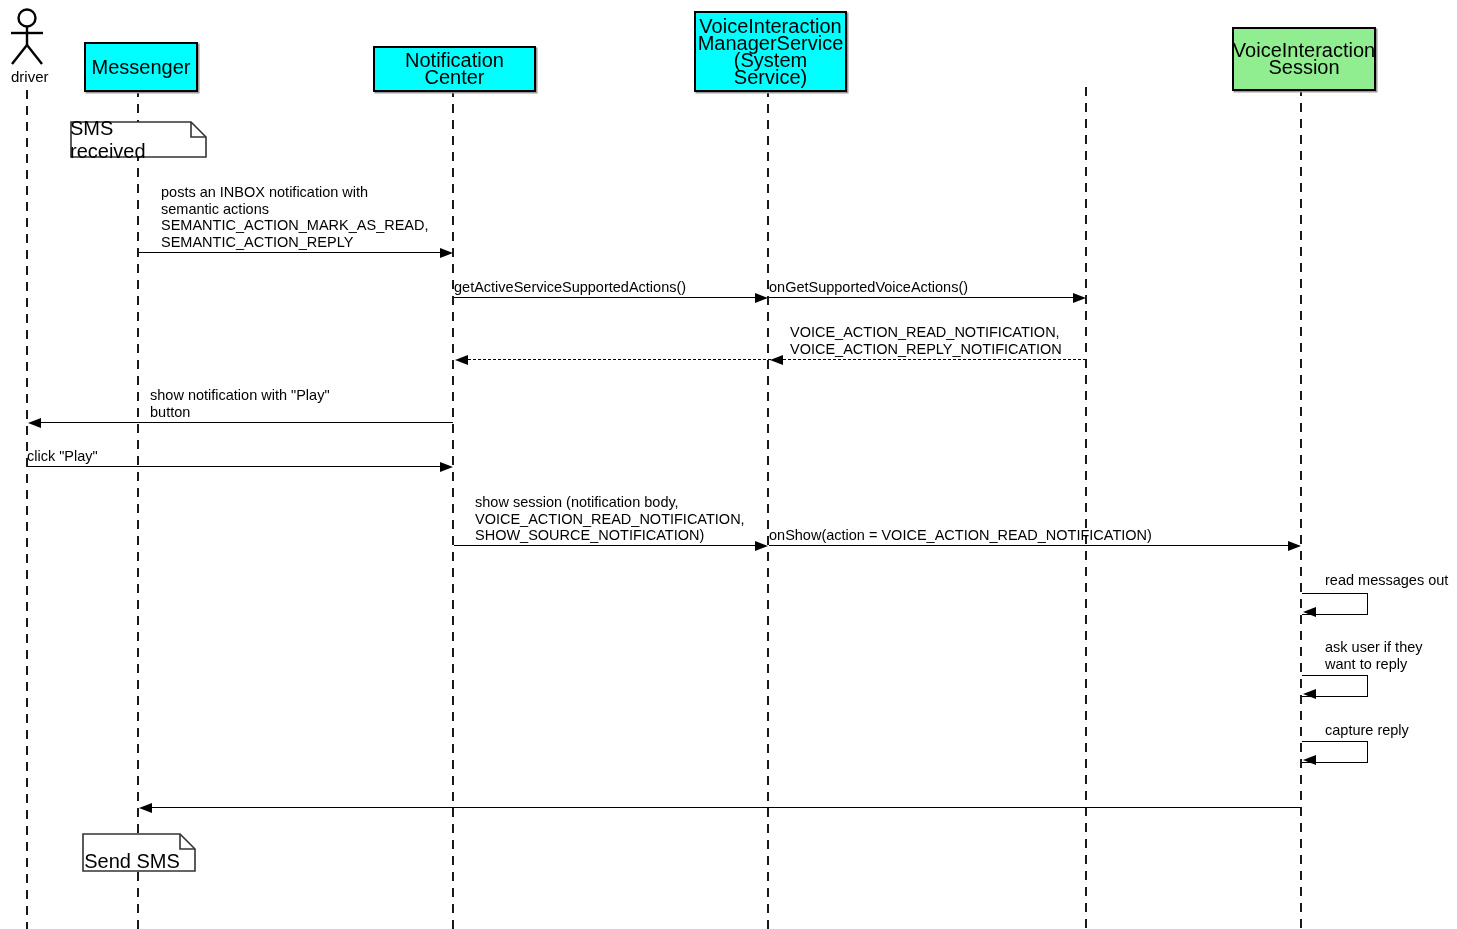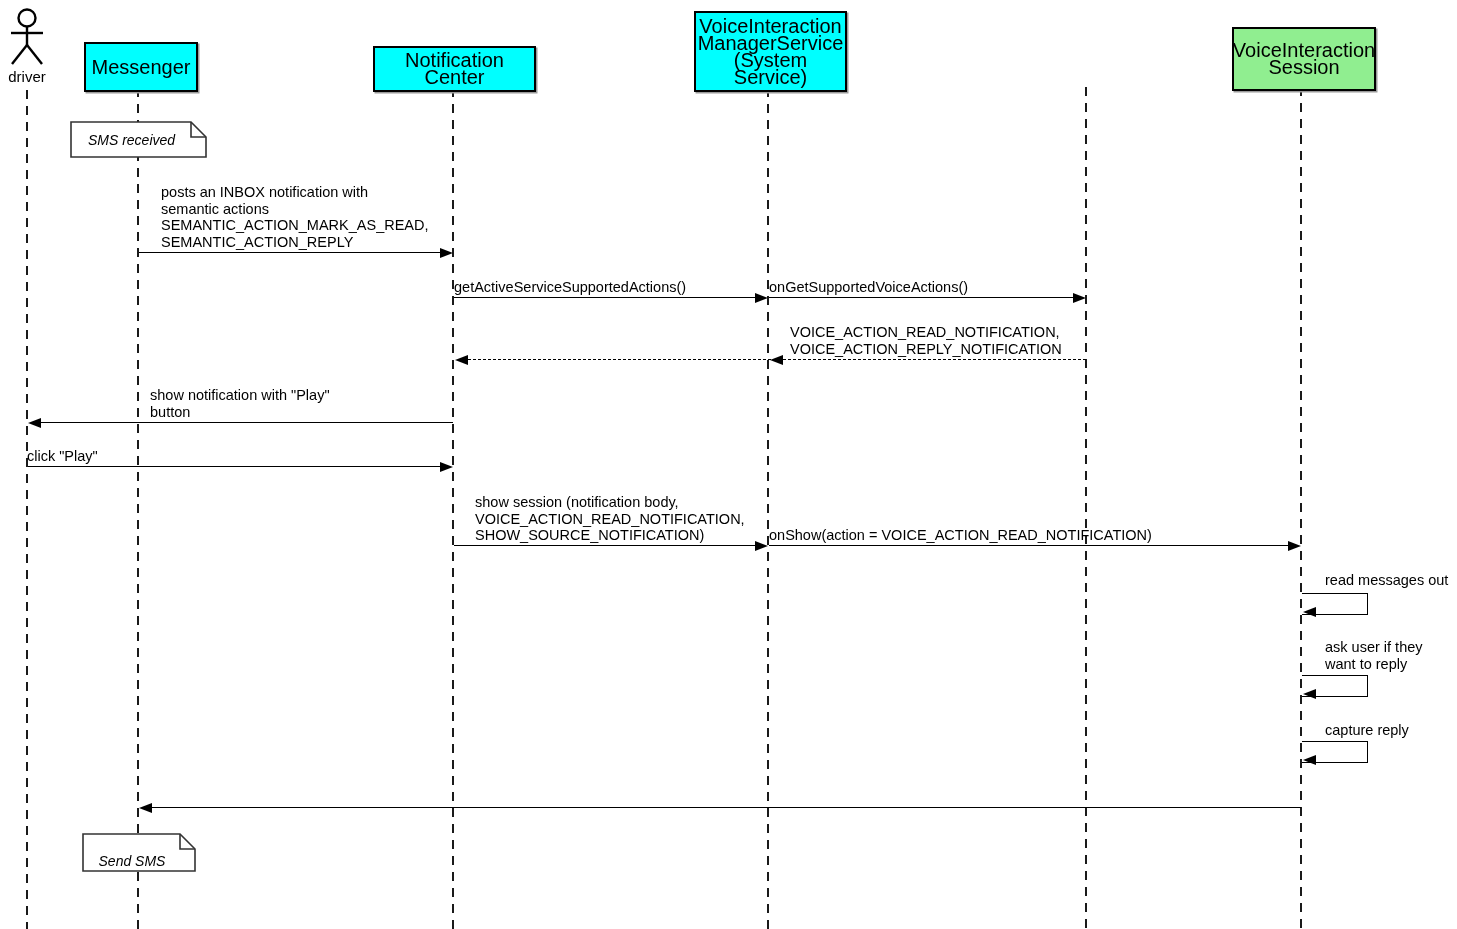--- a/index.html
+++ b/index.html
@@ -22,22 +22,22 @@
   .msg-line.dashed { border-top:1.8px dashed #000; }
   .ah { position:absolute; width:0; height:0;
         border-top:5.5px solid transparent; border-bottom:5.5px solid transparent; }
   .ah.right { border-left:13px solid #000; }
   .ah.left  { border-right:13px solid #000; }
   .msg-label { position:absolute; font-size:14.5px; line-height:16.5px; white-space:nowrap; }
   .msg-label.center { }
   .self-loop { position:absolute; border:1.8px solid #000; border-left:none; }
   .note { position:absolute; }
   .note-label { position:absolute; left:0; top:0; right:14px; bottom:0;
-    display:flex; align-items:center; justify-content:center; font-size:14px;font-style:italic; }
-  .actor-label { position:absolute; font-size:15px; text-align:center; }
+    display:flex; align-items:center; justify-content:center; font-size:20px; }
+  .actor-label { position:absolute; font-size:15px; text-align:left;margin-left:11px; }
 </style>
 </head>
 <body>
 
 <div class="canvas">
 
   <div class="lifeline" style="left:26px;top:90px;height:839px"></div>
   <div class="lifeline" style="left:137px;top:88px;height:841px"></div>
   <div class="lifeline" style="left:452px;top:88px;height:841px"></div>
   <div class="lifeline" style="left:767px;top:88px;height:841px"></div>

